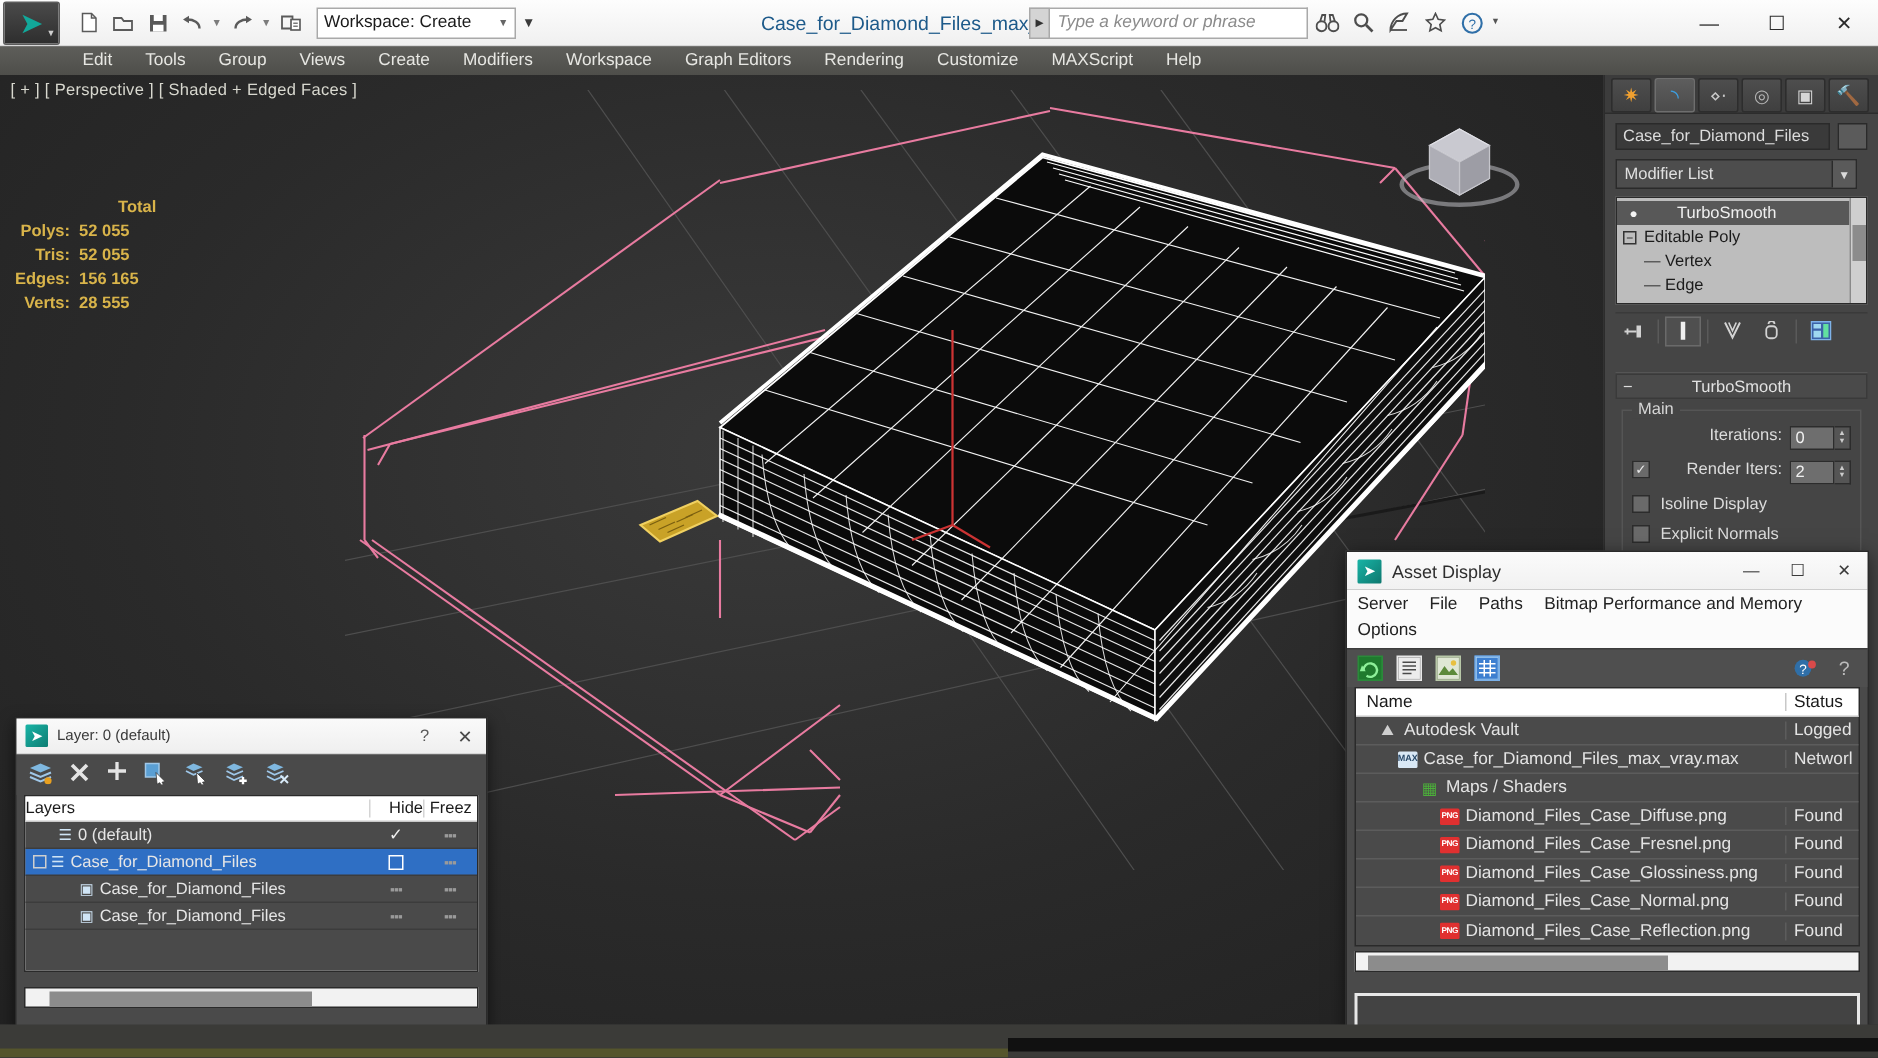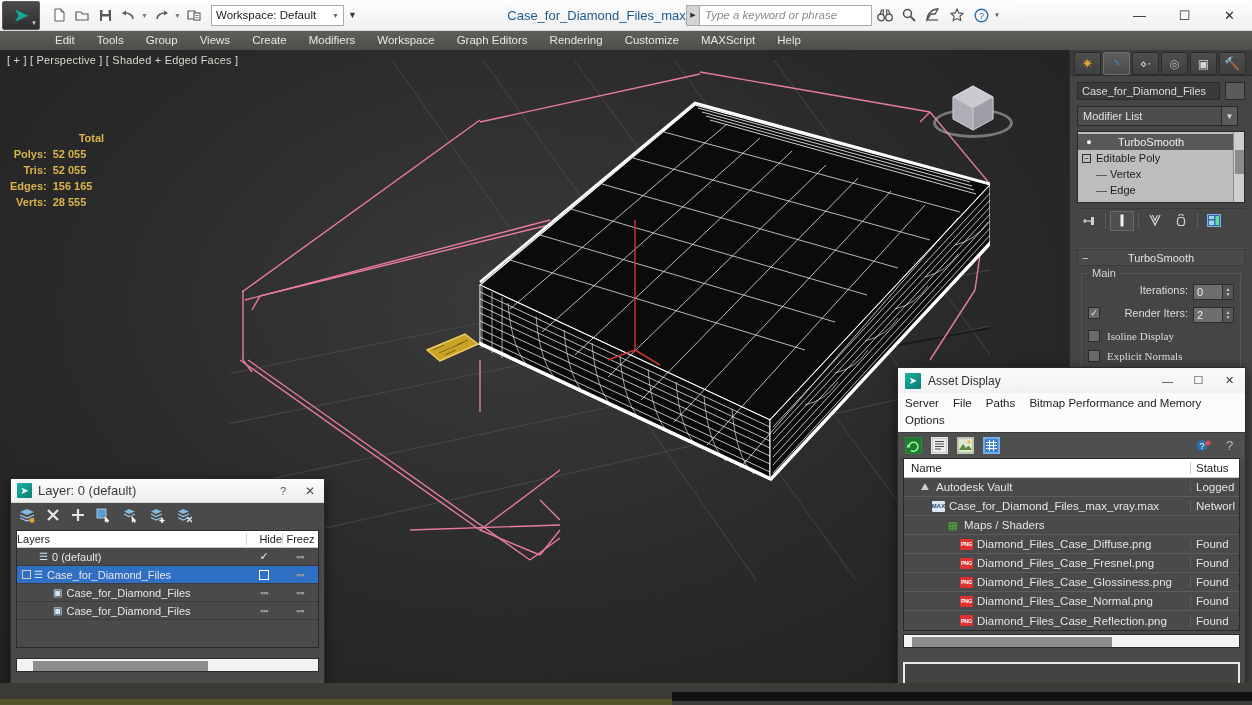--- a/index.html
+++ b/index.html
@@ -209,38 +209,38 @@
     width: 11px; height: 16px; background: #555; border: 1px solid #2c2c2c; border-left: none;
     display: flex; flex-direction: column; align-items: center; justify-content: center;
     font-size: 5px; color: #ccc; line-height: 5px;
   }
   .cp-check { display: flex; align-items: center; margin-bottom: 8px; }
   .cp-check .box {
     width: 12px; height: 12px; background: #6a6a6a; border: 1px solid #2c2c2c;
     margin-right: 7px; display: flex; align-items: center; justify-content: center;
     font-size: 9px; color: #e8e8e8; line-height: 10px;
   }
-  .cp-check .clab { font-size: 11px; color: #dcdcdc; font-family: Liberation Serif, serif; }
+  .cp-check .clab { font-size: 11px; color: #dcdcdc; }
 
   
   .layerdlg {
     position: absolute; left: 10px; top: 478px; width: 315px; height: 212px;
     background: #4a4a4a; border: 1px solid #2a2a2a;
     box-shadow: 0 3px 10px rgba(0,0,0,.55);
   }
   .ld-title {
     height: 24px; background: linear-gradient(#fafafa,#efefef);
     display: flex; align-items: center; padding-left: 6px; border-bottom: 1px solid #d6d6d6;
   }
   .ld-title .ico {
     width: 15px; height: 15px; background: linear-gradient(135deg,#19b4a6,#0e7d73);
     color: #fff; font-size: 10px; display: flex; align-items: center; justify-content: center;
     margin-right: 6px; border-radius: 1px;
   }
-  .ld-title .tx { font-size: 13px; color: #3a3a3a; flex: 1; }
+  .ld-title .tx { font-size: 10px; color: #3a3a3a; flex: 1; }
   .ld-title .qm { font-size: 11px; color: #5a5a5a; width: 26px; text-align: center; }
   .ld-title .cl { font-size: 12px; color: #4a4a4a; width: 28px; text-align: center; }
   .ld-toolbar {
     height: 27px; background: #4a4a4a; display: flex; align-items: center; padding-left: 8px; gap: 11px;
   }
   .ld-toolbar .ti { font-size: 14px; color: #9fc7e8; position: relative; }
   .ld-toolbar .ti.x { color: #e4e4e4; font-size: 15px; }
   .ld-toolbar .ti.plus { color: #e4e4e4; font-size: 16px; }
   .ld-body { margin: 0 5px; background: #fff; border: 1px solid #2a2a2a; height: 118px; }
   .ld-head {
@@ -400,21 +400,21 @@
         <svg width="15" height="13" viewBox="0 0 15 13">
             <path d="M1 2h7v8H1z" fill="none" stroke="#5a5a5a" stroke-width="1.2"></path>
             <rect x="7" y="4" width="6" height="7" fill="#fff" stroke="#5a5a5a" stroke-width="1.1"></rect>
             <rect x="8.5" y="6" width="3" height="1" fill="#7a7a7a"></rect>
             <rect x="8.5" y="8" width="3" height="1" fill="#7a7a7a"></rect>
           </svg>
       </div>
     </div>
 
     <div class="ws-combo">
-      <span class="lbl">Workspace: Default</span>
+      <span class="lbl">Workspace: Create</span>
       <span class="arr">▼</span>
     </div>
     <div class="ws-drop">▼</div>
 
     <div class="doc-title">Case_for_Diamond_Files_max_vray.max</div>
 
     <div class="searchwrap">
       <div class="search-arrow">▶</div>
       <div class="search-box">Type a keyword or phrase</div>
     </div>

